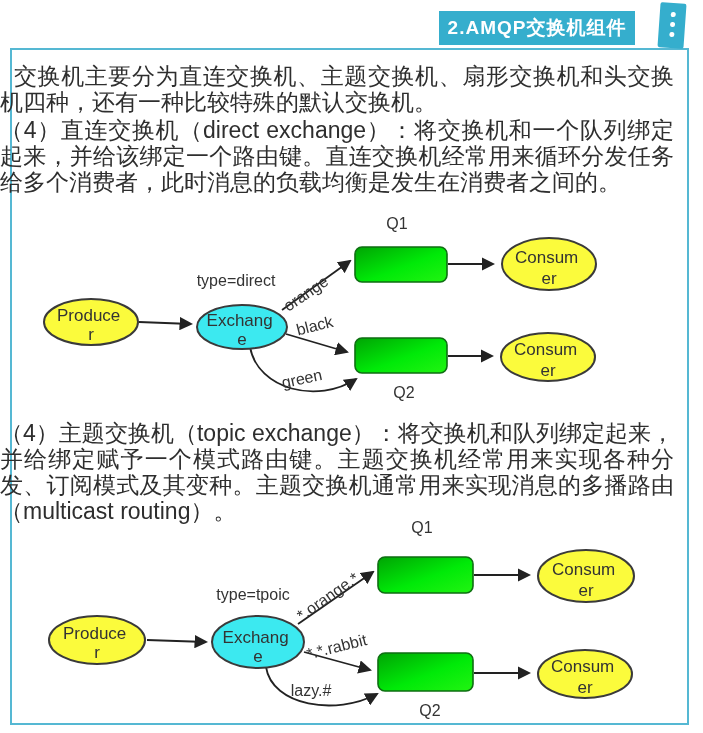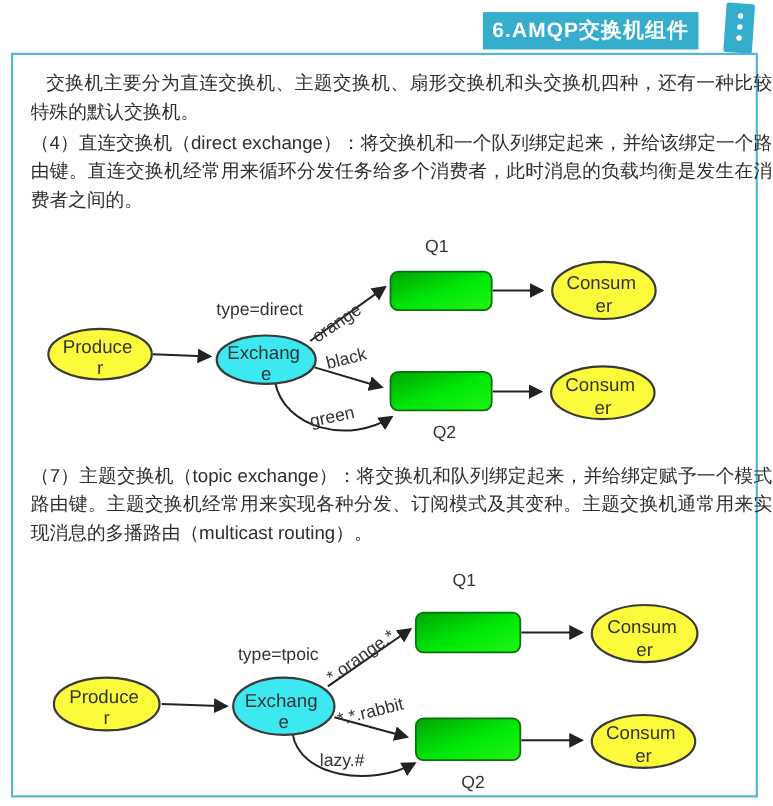--- a/index.html
+++ b/index.html
@@ -44,22 +44,22 @@
   }
   .kebab-icon .dot:nth-child(1){top:9px;}
   .kebab-icon .dot:nth-child(2){top:19px;}
   .kebab-icon .dot:nth-child(3){top:29px;}
   .content-frame{
     position:absolute;left:10px;top:48px;width:679px;height:677px;
     border:2px solid var(--frame-border);
     background:#ffffff;
   }
   .para{
-    position:absolute;left:28px;width:674px;
-    font-size:17px;line-height:26px;color:var(--ink);
+    position:absolute;left:0;width:674px;
+    font-size:23px;line-height:26px;color:var(--ink);
     text-align:justify;
   }
   .para.indent{text-indent:14px;}
   #para-intro{top:63px;}
   #para-direct{top:117px;}
   #para-topic{top:420px;}
   .diagram-svg{position:absolute;display:block;}
   #diagram-direct{left:12px;top:200px;}
   #diagram-topic{left:12px;top:508px;}
   .node-ellipse{stroke:#3a3a3a;stroke-width:2px;}
@@ -81,33 +81,33 @@
       <stop offset="0.55" stop-color="#00ea08"></stop>
       <stop offset="1" stop-color="#22f412"></stop>
     </linearGradient>
     <marker id="ah" viewBox="0 0 10 10" refX="8.5" refY="5" markerWidth="7.5" markerHeight="7.5" orient="auto">
       <path d="M0,0 L10,5 L0,10 z" fill="#222222"></path>
     </marker>
   </defs>
 </svg>
 
 <div class="header-bar">
-  <span class="header-title">6.AMQP交换机组件</span>
+  <span class="header-title">2.AMQP交换机组件</span>
 </div>
 <div class="kebab-icon">
   <span class="dot"></span>
   <span class="dot"></span>
   <span class="dot"></span>
 </div>
 
 <div class="content-frame"></div>
 
 <p class="para indent" id="para-intro">交换机主要分为直连交换机、主题交换机、扇形交换机和头交换机四种，还有一种比较特殊的默认交换机。</p>
 <p class="para" id="para-direct">（4）直连交换机（direct exchange）：将交换机和一个队列绑定起来，并给该绑定一个路由键。直连交换机经常用来循环分发任务给多个消费者，此时消息的负载均衡是发生在消费者之间的。</p>
-<p class="para" id="para-topic">（7）主题交换机（topic exchange）：将交换机和队列绑定起来，并给绑定赋予一个模式路由键。主题交换机经常用来实现各种分发、订阅模式及其变种。主题交换机通常用来实现消息的多播路由（multicast routing）。</p>
+<p class="para" id="para-topic">（4）主题交换机（topic exchange）：将交换机和队列绑定起来，并给绑定赋予一个模式路由键。主题交换机经常用来实现各种分发、订阅模式及其变种。主题交换机通常用来实现消息的多播路由（multicast routing）。</p>
 
 <svg id="diagram-direct" class="diagram-svg" width="675" height="205" viewBox="12 200 675 205">
 
   <path class="edge" d="M139,322 L191,324" marker-end="url(#ah)"></path>
   <path class="edge" d="M282,310 L350,261" marker-end="url(#ah)"></path>
   <path class="edge" d="M286,334 L347,352" marker-end="url(#ah)"></path>
   <path class="edge" d="M250,347 C258,390 318,404 356,379" marker-end="url(#ah)"></path>
   <path class="edge" d="M448,264 L493,264" marker-end="url(#ah)"></path>
   <path class="edge" d="M448,356 L492,356" marker-end="url(#ah)"></path>
 

